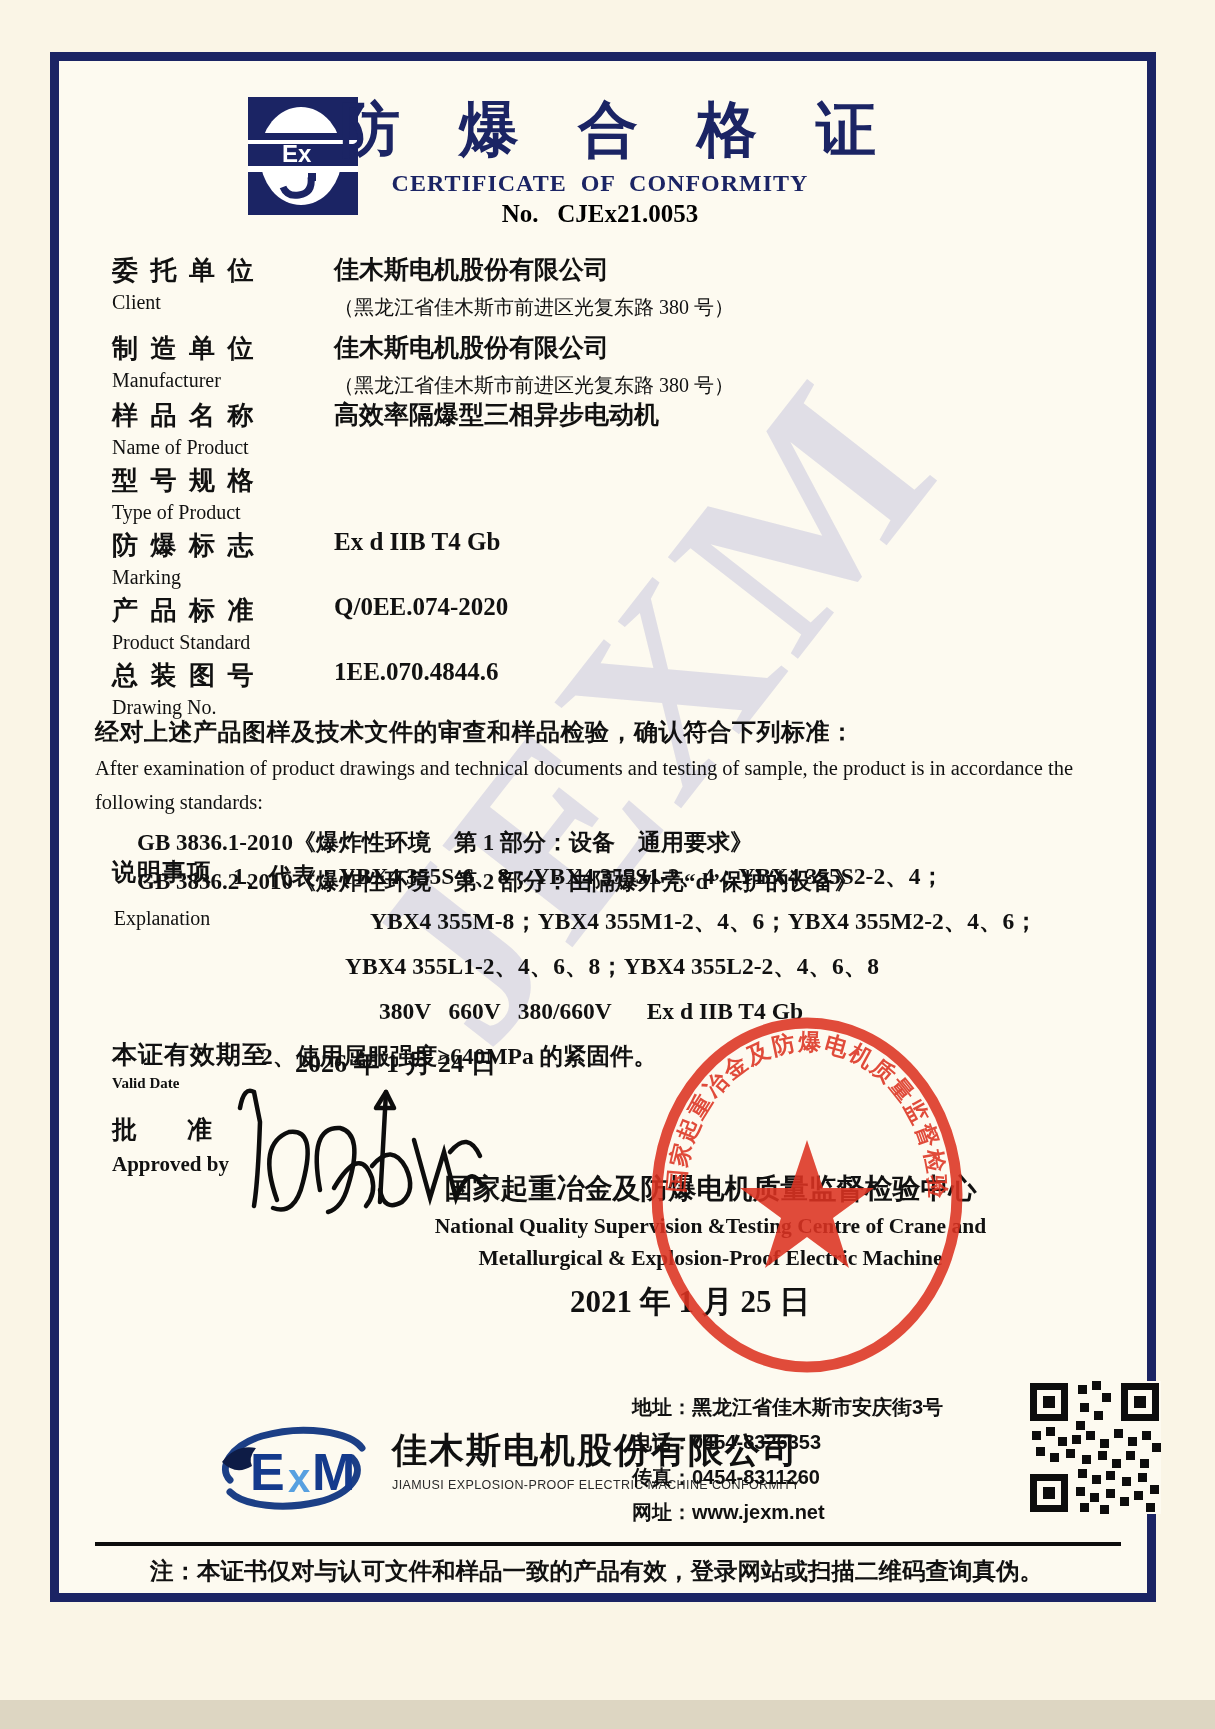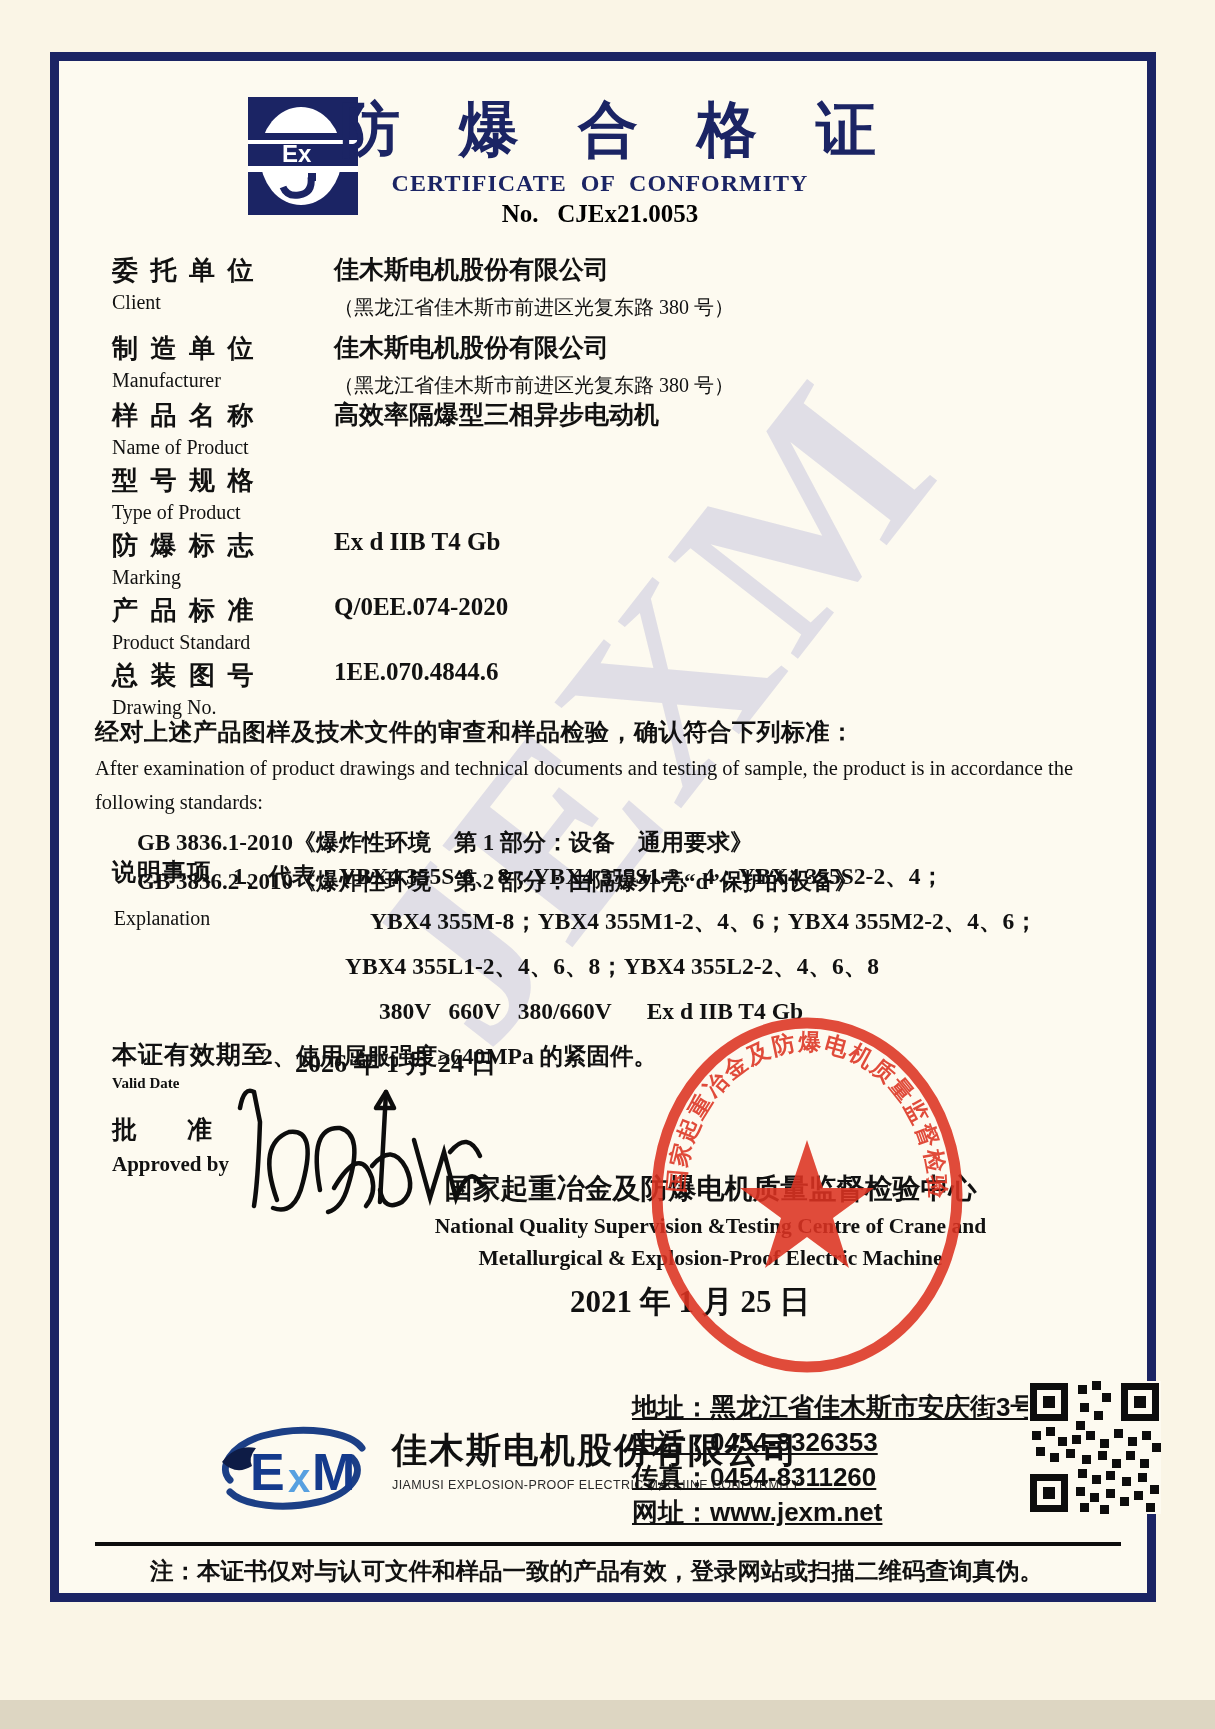--- a/index.html
+++ b/index.html
@@ -53,21 +53,21 @@
   .authority .zh{font-size:28px;font-weight:bold;}
   .authority .en{font-size:21.5px;font-weight:bold;line-height:28px;margin-top:4px;}
   .adate{left:430px;top:1281px;width:520px;text-align:center;font-size:31px;font-weight:bold;z-index:1;white-space:pre;}
   .stamp{left:612px;top:1012px;z-index:3;opacity:0.88;}
   
   .flogo{left:200px;top:1418px;z-index:1;}
   .inst{left:392px;top:1427px;z-index:1;}
   .inst .zh{font-size:35px;font-weight:bold;letter-spacing:2px;font-family:"Liberation Sans",sans-serif;color:#101010;}
   .inst .en{font-size:12.5px;margin-top:4px;letter-spacing:0.4px;color:#2a2a2a;font-family:"Liberation Sans",sans-serif;}
   .contact{left:632px;top:1390px;z-index:1;font-family:"Liberation Sans",sans-serif;}
-  .contact div{font-size:26px;font-weight:bold;line-height:35px;white-space:pre;text-decoration:underline;}
+  .contact div{font-size:20px;font-weight:bold;line-height:35px;white-space:pre;}
   .qr{left:1028px;top:1381px;z-index:1;}
   .rule{left:95px;top:1542px;width:1026px;height:4px;background:#0d0d0d;z-index:1;}
   .footnote{left:150px;top:1555px;width:940px;font-size:23.5px;font-weight:bold;z-index:1;white-space:pre;}
   .bottomband{left:0;top:1700px;width:1215px;height:29px;background:#ddd6c2;z-index:4;}
 </style>
 </head>
 <body>
 
 <div class="page">
 

